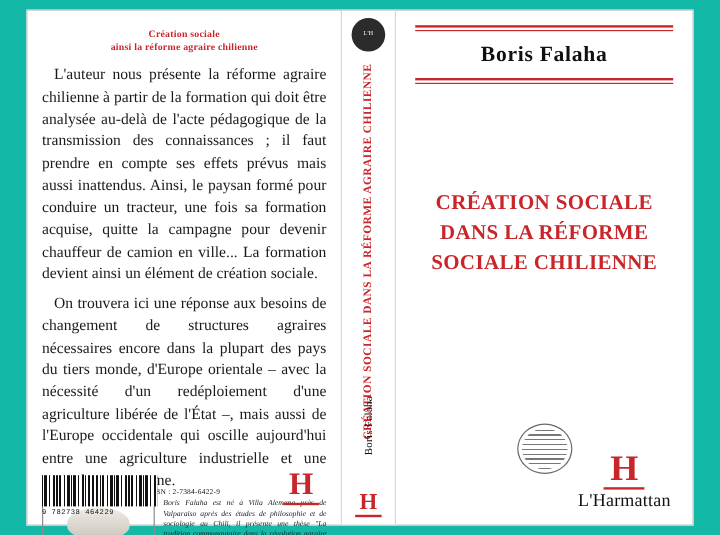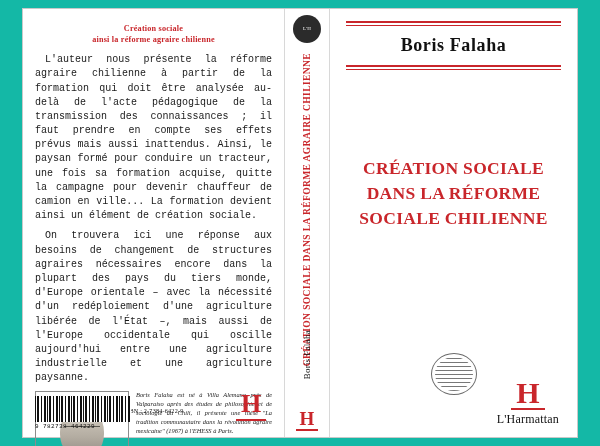--- a/index.html
+++ b/index.html
@@ -46,26 +46,25 @@
     text-align: center;
     color: #c9262b;
     font-weight: bold;
     font-size: 8.2px;
     line-height: 1.35;
     margin: 4px 0 8px 0;
     letter-spacing: .2px;
   }
   .back-body p {
     margin: 0 0 6px 0;
-    font-size: 10px;
+    font-size: 13px;
     line-height: 1.42;
     text-align: justify;
     text-indent: 10px;
     color: #1a1a1a;
-    font-family: Liberation Mono, monospace;
   }
 
   
   .photo-row {
     display: flex;
     gap: 7px;
     margin-top: 6px;
   }
   .photo {
     width: 92px;
@@ -331,21 +330,21 @@
     background: repeating-linear-gradient(0deg,#4a4a4a 0 1px, #ffffff 1px 4px);
     opacity: .75;
   }
   .front-pub {
     position: absolute;
     right: 2px;
     bottom: 0;
     text-align: center;
   }
   .front-pub .name {
-    font-size: 12px;
+    font-size: 15px;
     color: #111;
     letter-spacing: .2px;
   }
   .front-pub .h {
     font-size: 30px;
     font-weight: bold;
     color: #c9262b;
     line-height: 30px;
     text-align: center;
   }

